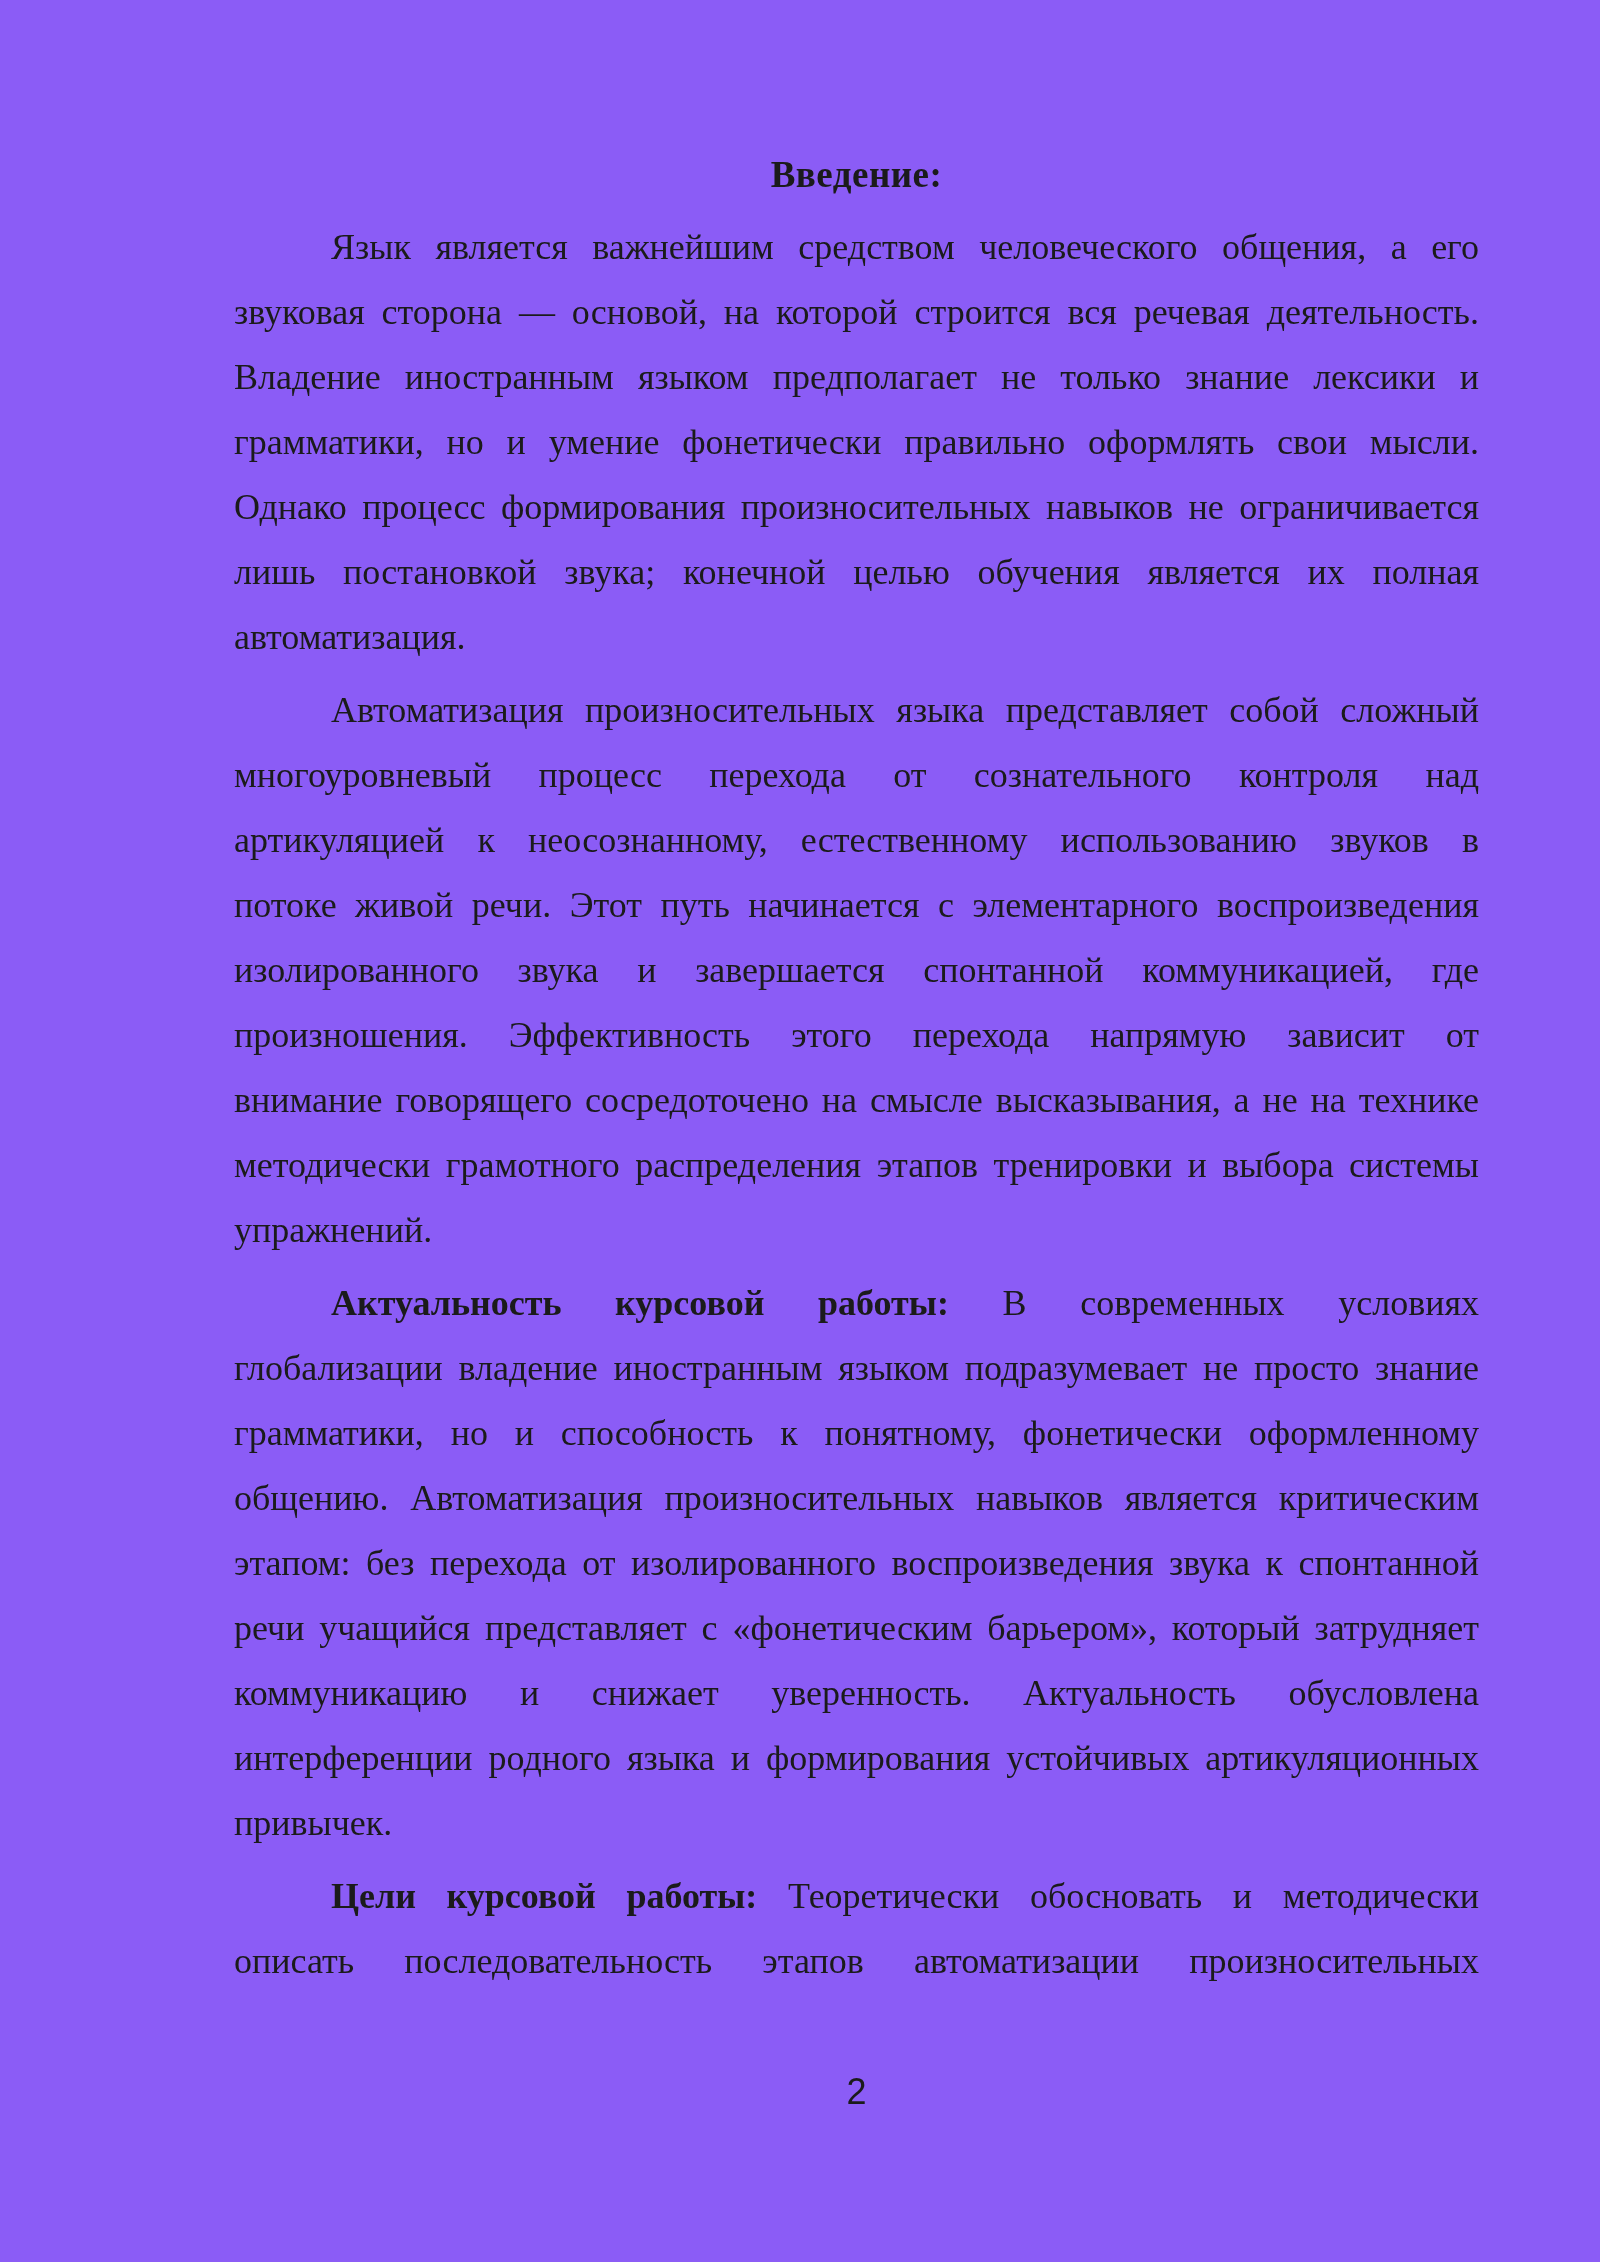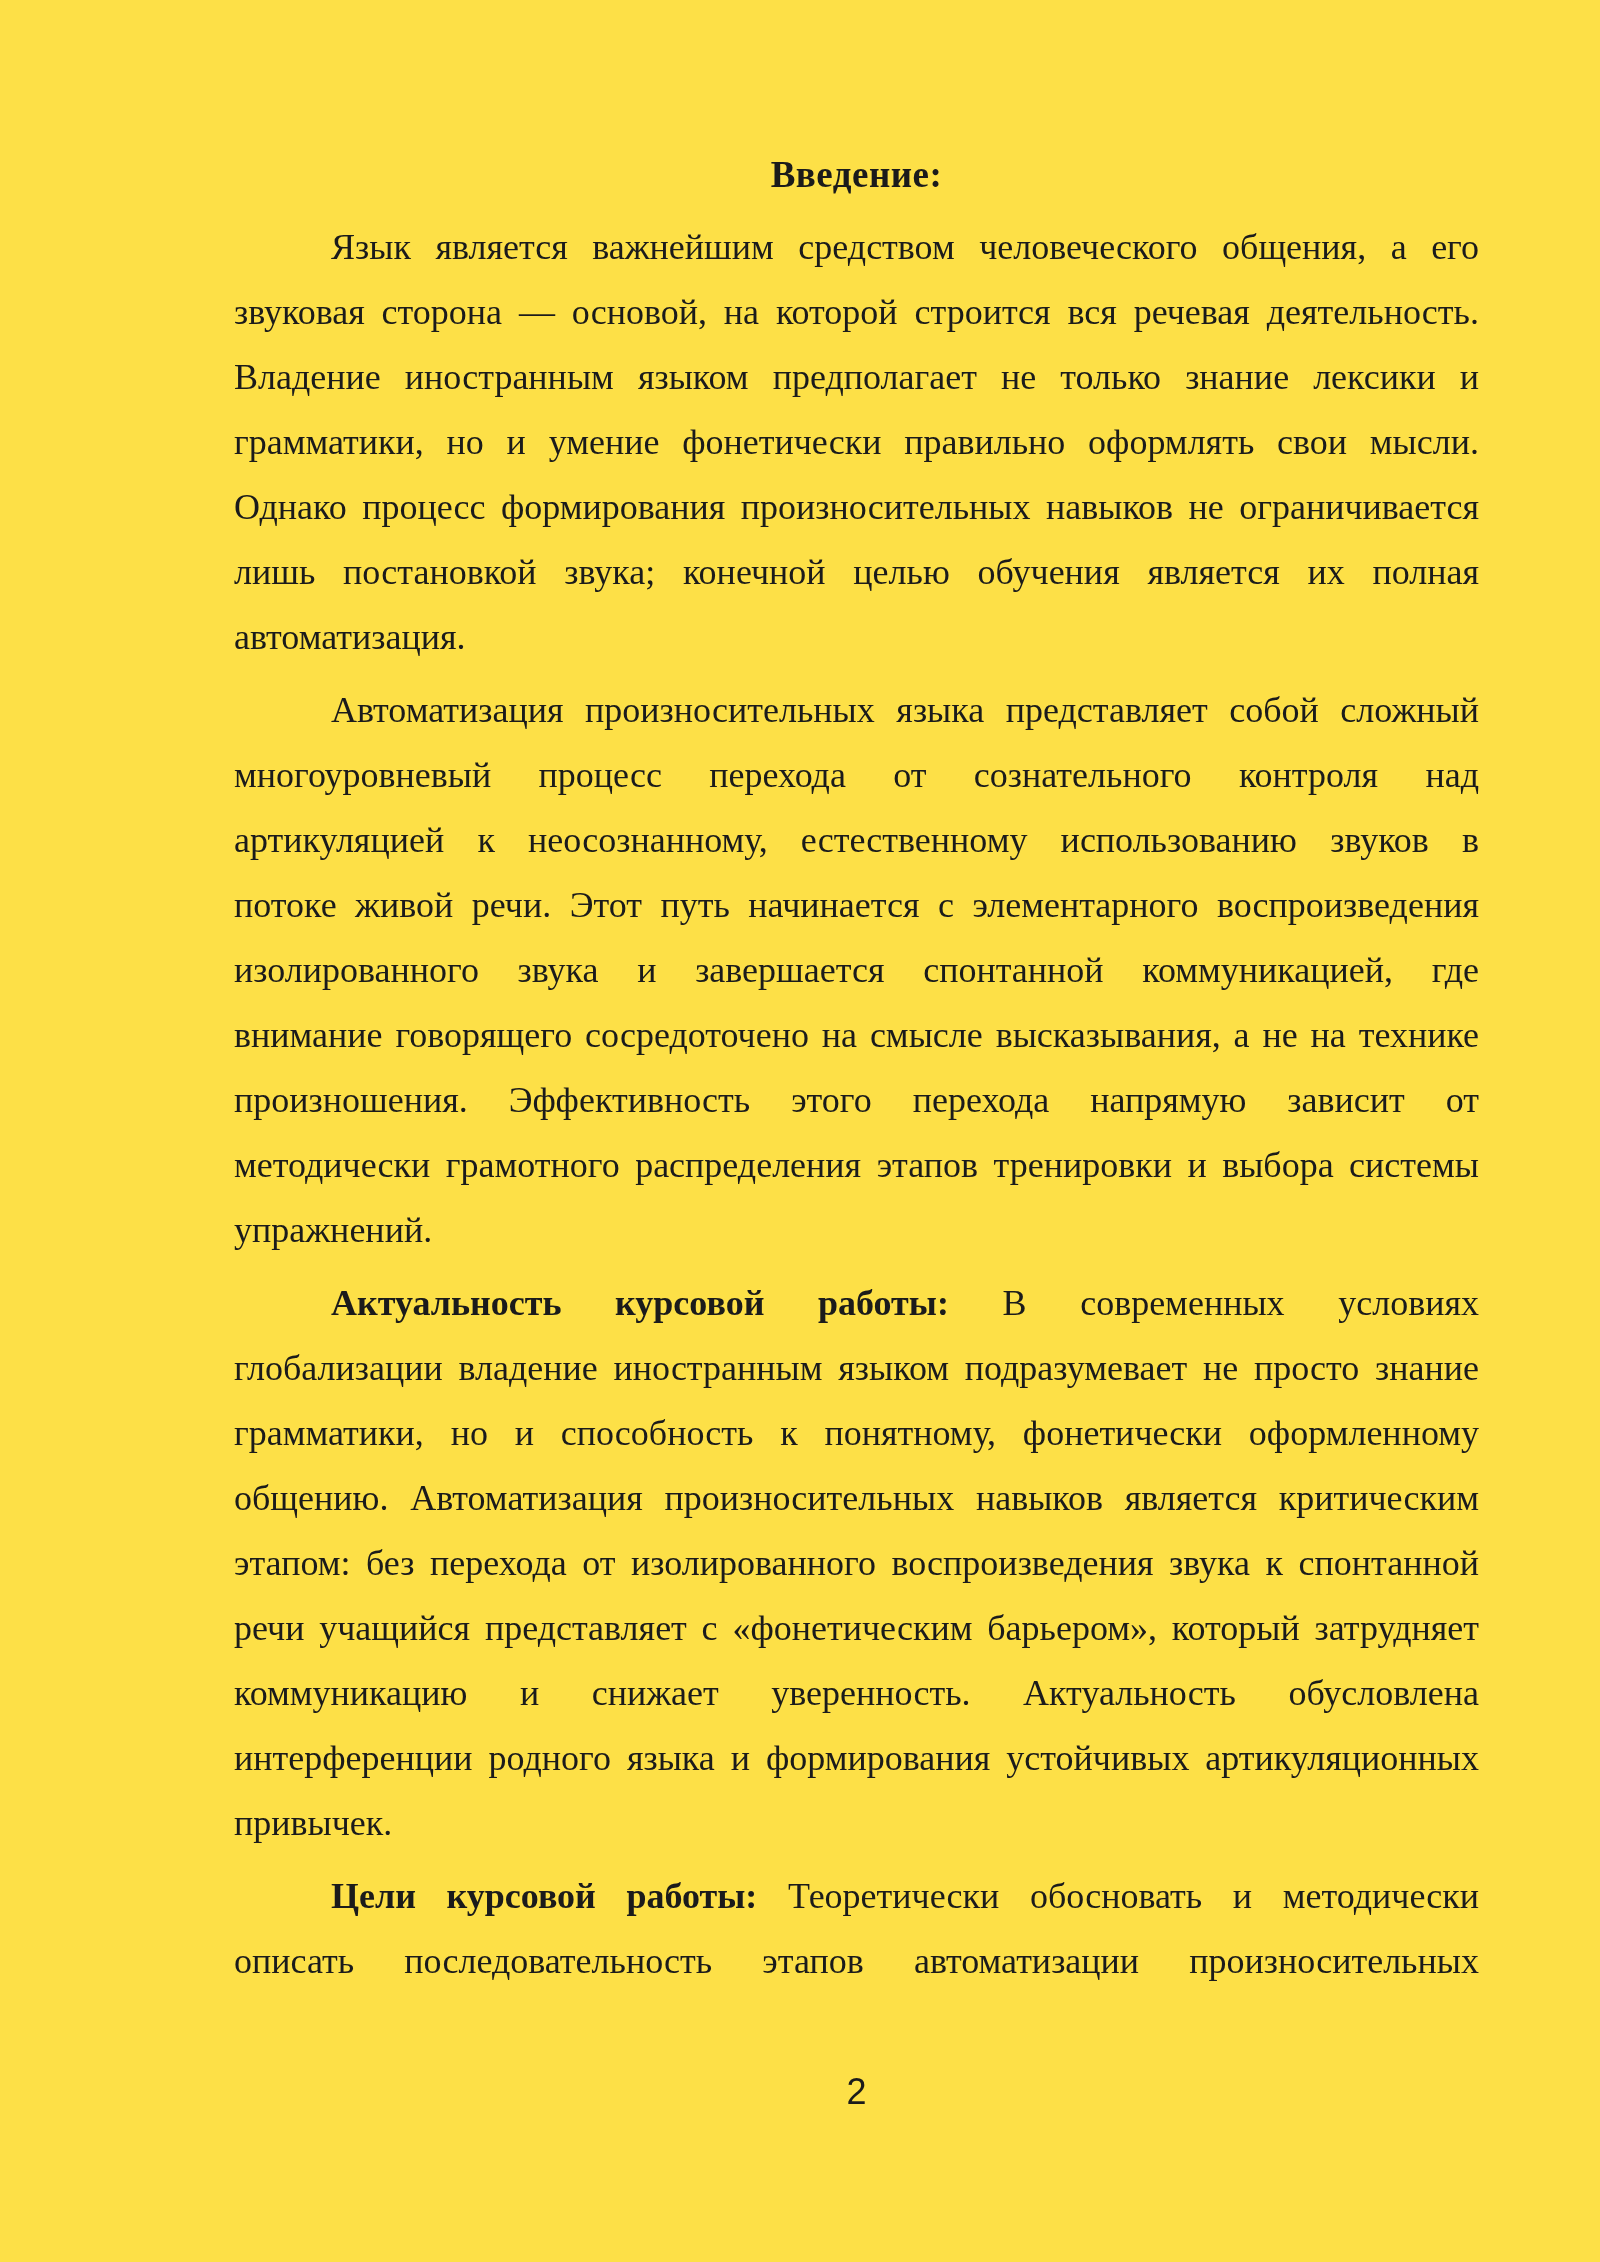--- a/index.html
+++ b/index.html
@@ -4,21 +4,21 @@
 <style>
   html, body {
     margin: 0;
     padding: 0;
     background: #e9e9e9;
   }
   .page {
     position: relative;
     width: 1600px;
     height: 2262px;
-    background: #fde047;
+    background: #8b5cf6;
     color: #1b1b1b;
     font-family: "Liberation Serif", "DejaVu Serif", serif;
     overflow: hidden;
   }
   .text-block {
     position: absolute;
     left: 226px;
     top: 142px;
     width: 1261px;
   }
@@ -78,22 +78,22 @@
           <div class="line">Однако процесс формирования произносительных навыков не ограничивается</div>
           <div class="line">лишь постановкой звука; конечной целью обучения является их полная</div>
           <div class="line para-last">автоматизация.</div>
         </div>
         <div class="paragraph">
           <div class="line first-line">Автоматизация произносительных языка представляет собой сложный</div>
           <div class="line">многоуровневый процесс перехода от сознательного контроля над</div>
           <div class="line">артикуляцией к неосознанному, естественному использованию звуков в</div>
           <div class="line">потоке живой речи. Этот путь начинается с элементарного воспроизведения</div>
           <div class="line">изолированного звука и завершается спонтанной коммуникацией, где</div>
+          <div class="line">произношения. Эффективность этого перехода напрямую зависит от</div>
           <div class="line">внимание говорящего сосредоточено на смысле высказывания, а не на технике</div>
-          <div class="line">произношения. Эффективность этого перехода напрямую зависит от</div>
           <div class="line">методически грамотного распределения этапов тренировки и выбора системы</div>
           <div class="line para-last">упражнений.</div>
         </div>
         <div class="paragraph">
           <div class="line first-line"><b>Актуальность курсовой работы:</b> В современных условиях</div>
           <div class="line">глобализации владение иностранным языком подразумевает не просто знание</div>
           <div class="line">грамматики, но и способность к понятному, фонетически оформленному</div>
           <div class="line">общению. Автоматизация произносительных навыков является критическим</div>
           <div class="line">этапом: без перехода от изолированного воспроизведения звука к спонтанной</div>
           <div class="line">речи учащийся представляет с «фонетическим барьером», который затрудняет</div>

